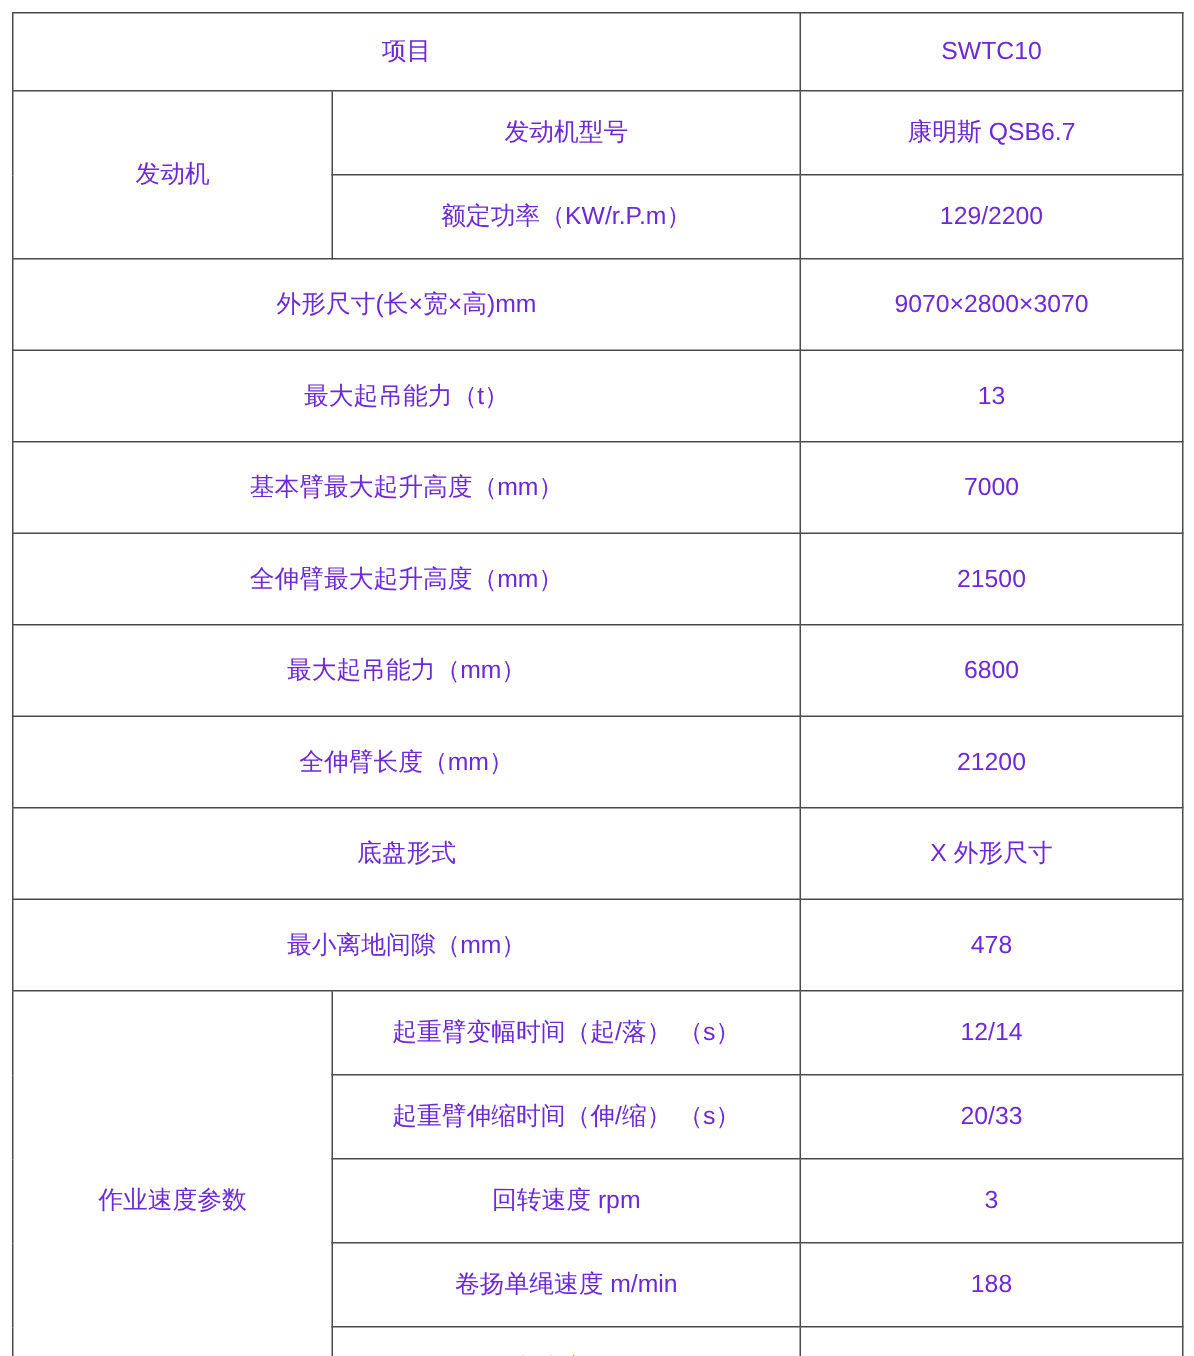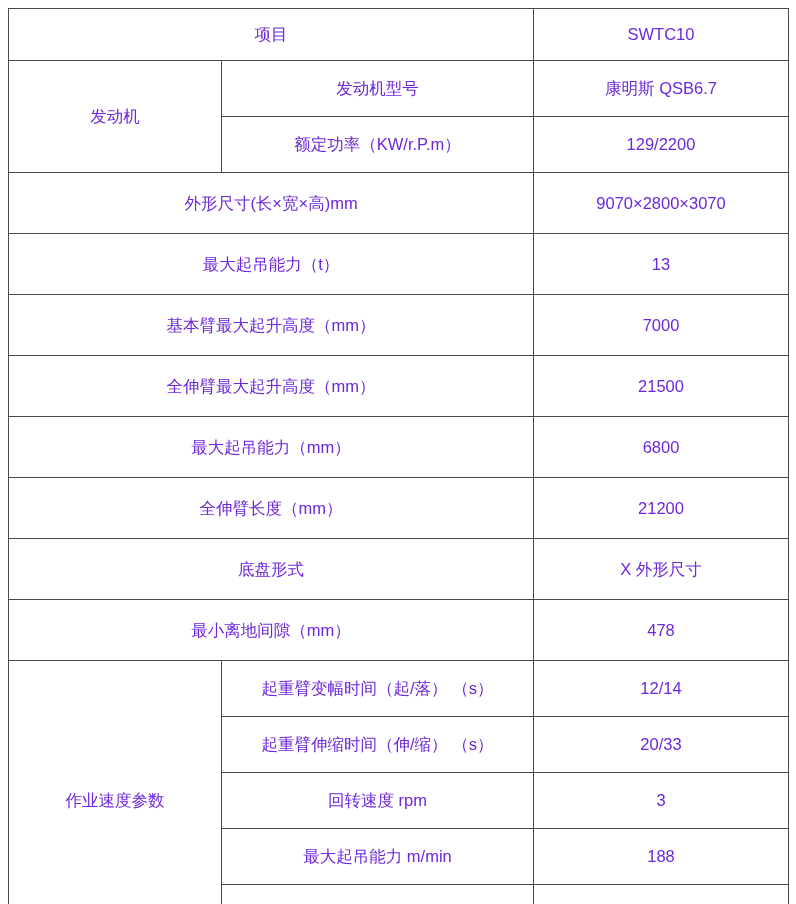--- a/index.html
+++ b/index.html
@@ -108,21 +108,21 @@
       </tr>
       <tr class="r-speed">
         <td>起重臂伸缩时间（伸/缩）  （s）</td>
         <td>20/33</td>
       </tr>
       <tr class="r-speed">
         <td>回转速度 rpm</td>
         <td>3</td>
       </tr>
       <tr class="r-speed">
-        <td>最大起吊能力 m/min</td>
+        <td>卷扬单绳速度 m/min</td>
         <td>188</td>
       </tr>
       <tr class="r-speed">
         <td>行走速度 km/h</td>
         <td>4.1/2.7</td>
       </tr>
 
     </tbody>
   </table>
 </div>

